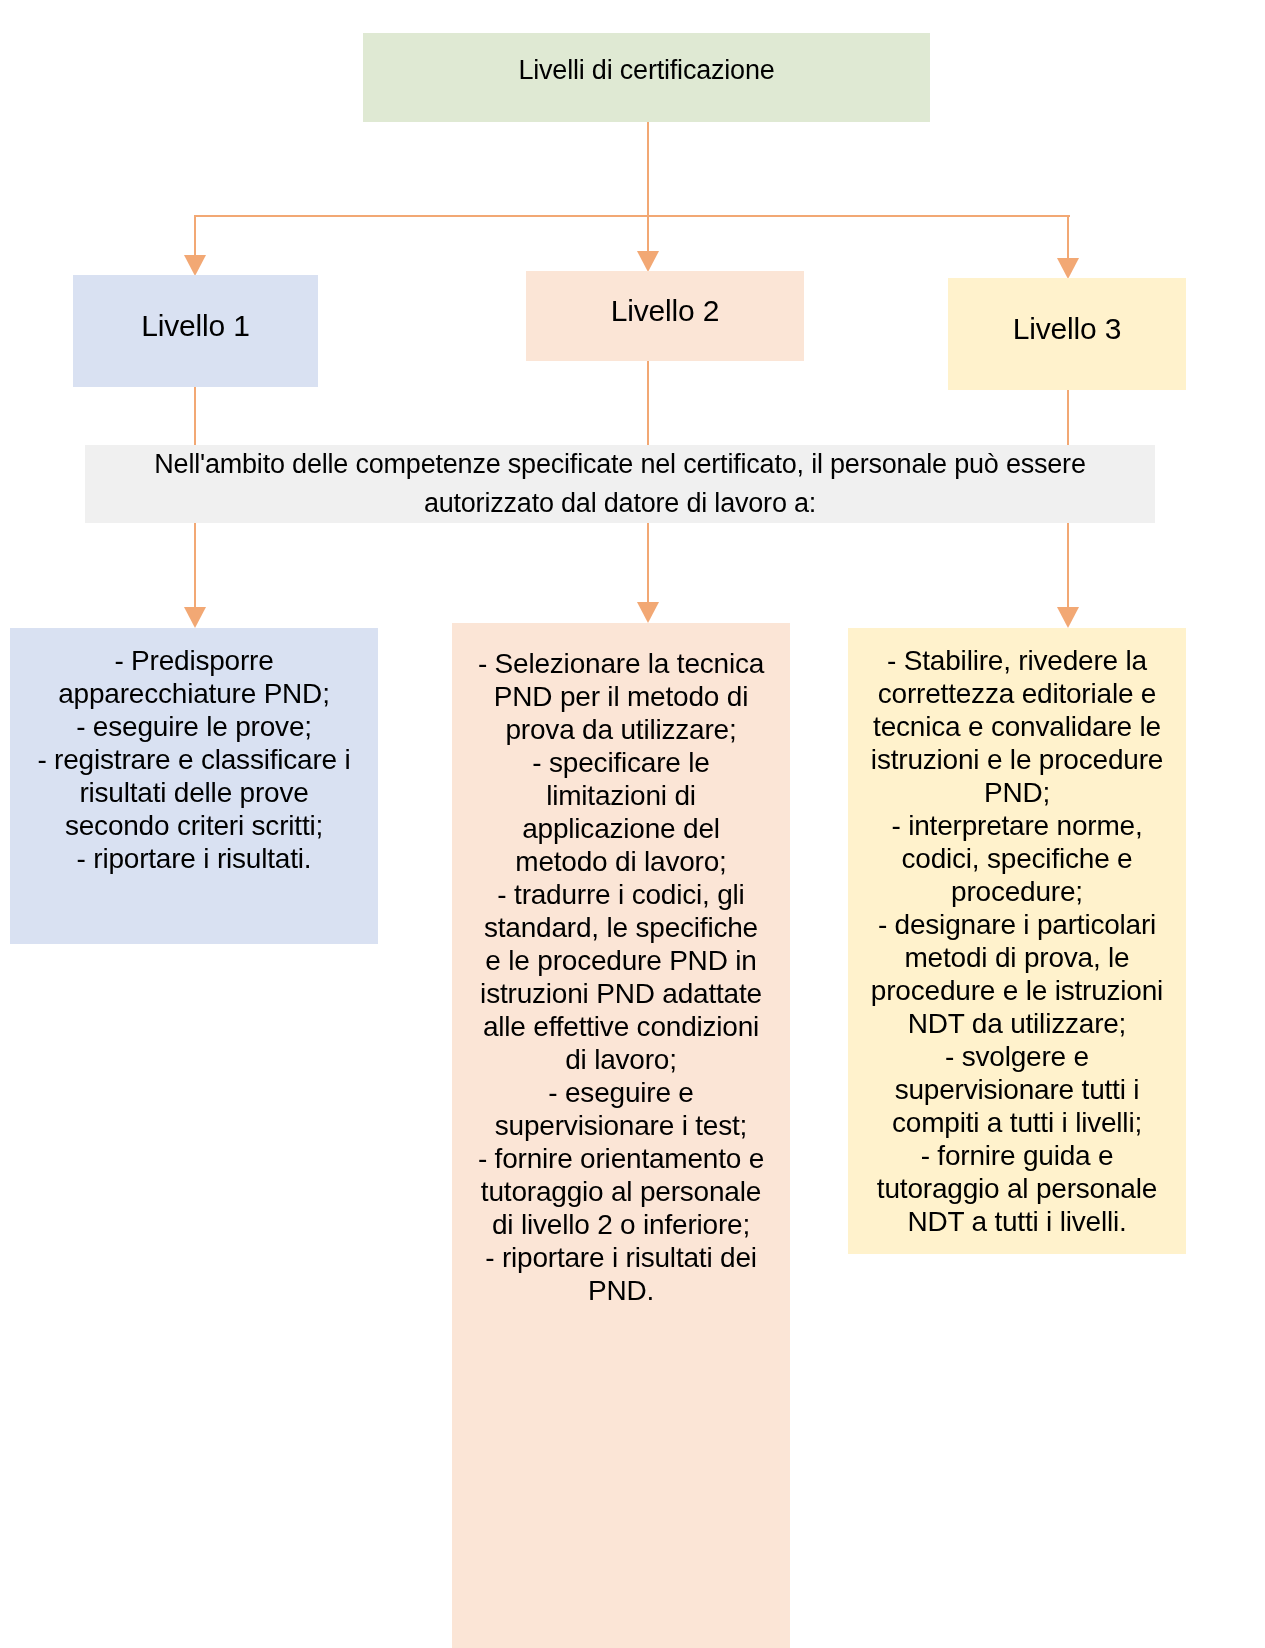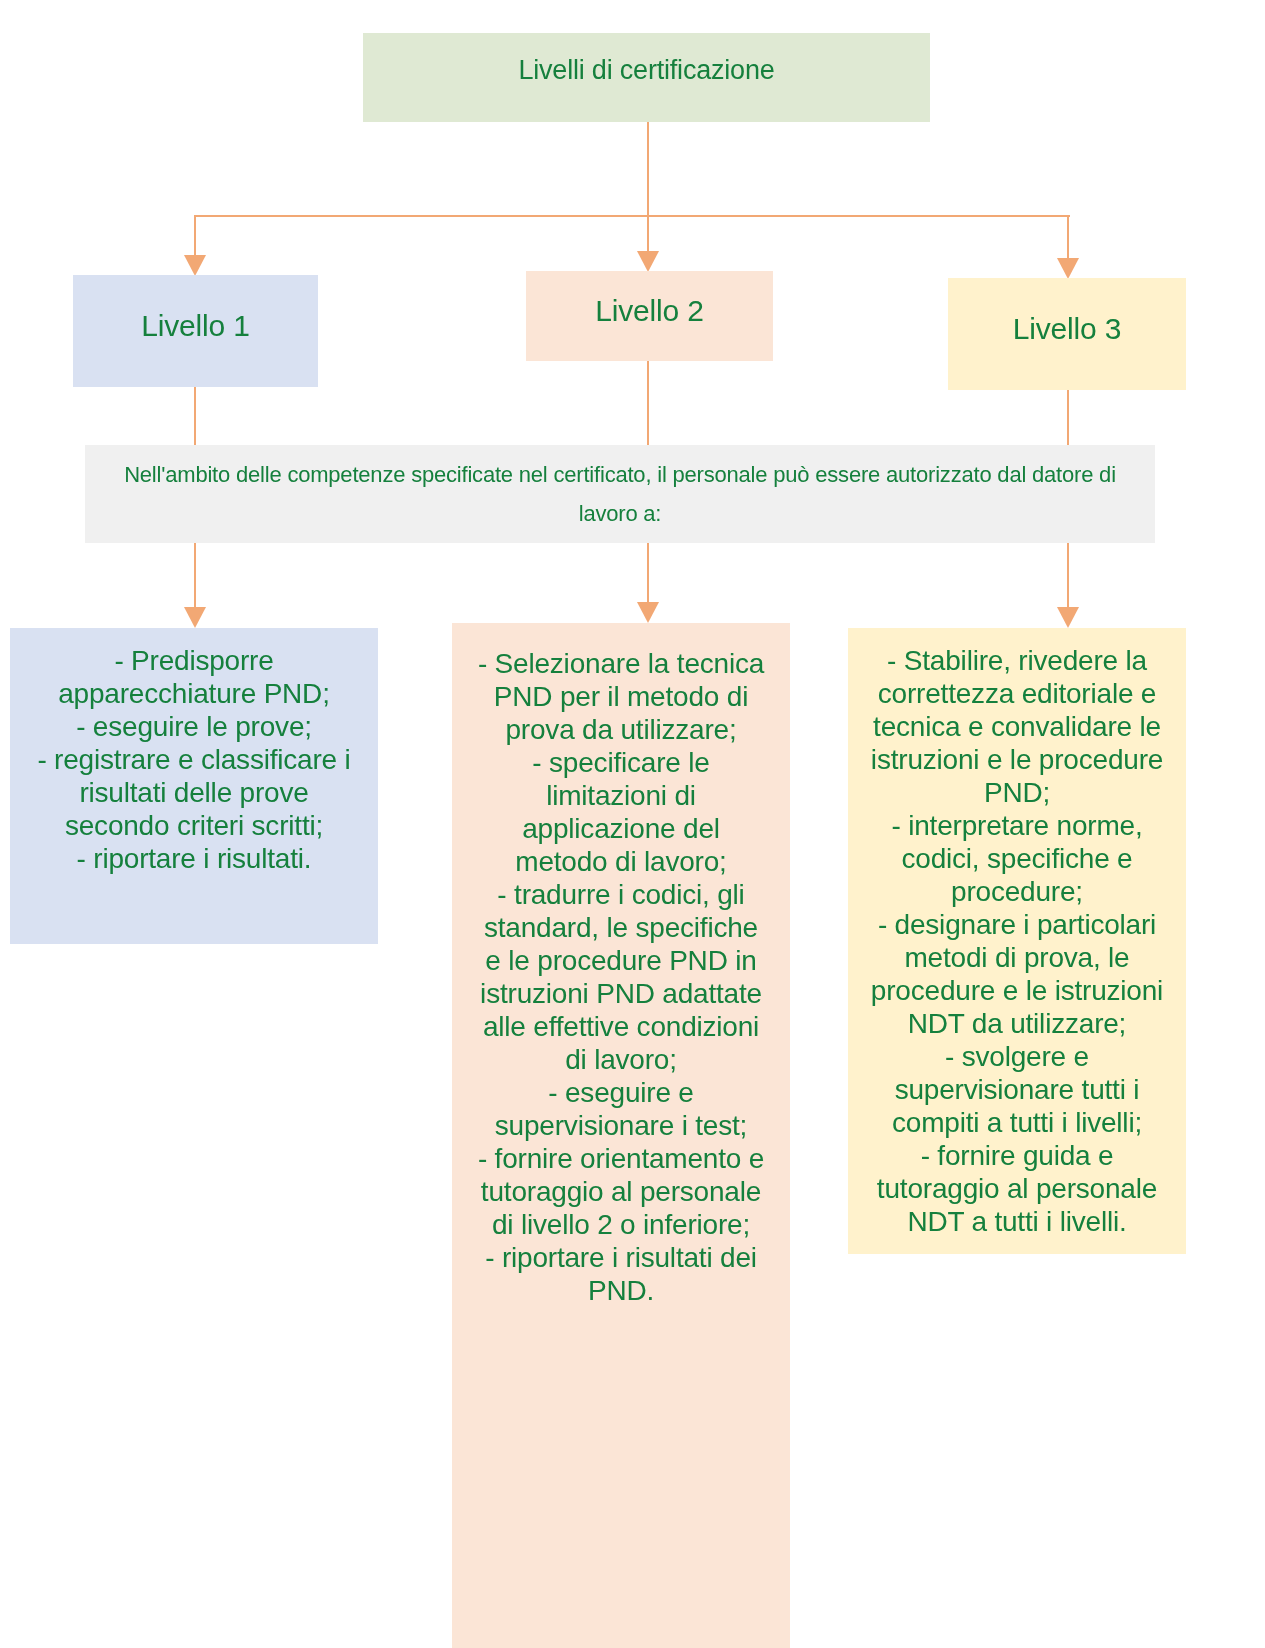--- a/index.html
+++ b/index.html
@@ -1,33 +1,33 @@
 <!DOCTYPE html>
 <html><head>
 <meta charset="utf-8">
 <style>
   html,body { margin:0; padding:0; background:#ffffff; }
   .canvas {
     position:relative; width:1265px; height:1648px; overflow:hidden;
-    background:#ffffff; color:#15803d;
+    background:#ffffff; color:#000000;
     font-family:"Liberation Sans","DejaVu Sans",sans-serif;
     letter-spacing:-0.2px;
   }
   .box { position:absolute; box-sizing:border-box; }
   .center { display:flex; align-items:center; justify-content:center; text-align:center; }
 
   .title-box { left:363px; top:33px; width:567px; height:89px; background:#dfe9d3;
                font-size:27px; padding-bottom:14px; }
   .lv { font-size:30px; padding-bottom:10px; }
   .lv1 { left:73px;  top:275px; width:245px; height:112px; background:#d9e1f2; }
-  .lv2 { left:526px; top:271px; width:247px; height:90px; background:#fbe5d6; }
+  .lv2 { left:526px; top:271px; width:278px; height:90px; background:#fbe5d6; }
   .lv3 { left:948px; top:278px; width:238px; height:112px; background:#fff2cc; }
 
-  .note { left:85px; top:445px; width:1070px; height:98px; background:#f0f0f0;
-          font-size:22px; line-height:39px; padding:0 30px; }
+  .note { left:85px; top:445px; width:1070px; height:78px; background:#f0f0f0;
+          font-size:27px; line-height:39px; padding:0 30px; }
 
   .tasks { font-size:28px; line-height:33px;text-align:center; }
   .t1 { left:10px;  top:628px; width:368px; min-height:316px; background:#d9e1f2; padding:16px 20px; }
   .t2 { left:452px; top:623px; width:338px; height:1060px;    background:#fbe5d6; padding:24px 22px; overflow:hidden; }
   .t3 { left:848px; top:628px; width:338px; min-height:562px; background:#fff2cc; padding:16px 22px; }
 
   .line { position:absolute; background:#f2a874; }
   .head { position:absolute; width:0; height:0;
           border-left:11px solid transparent; border-right:11px solid transparent;
           border-top:21px solid #f2a874; }

